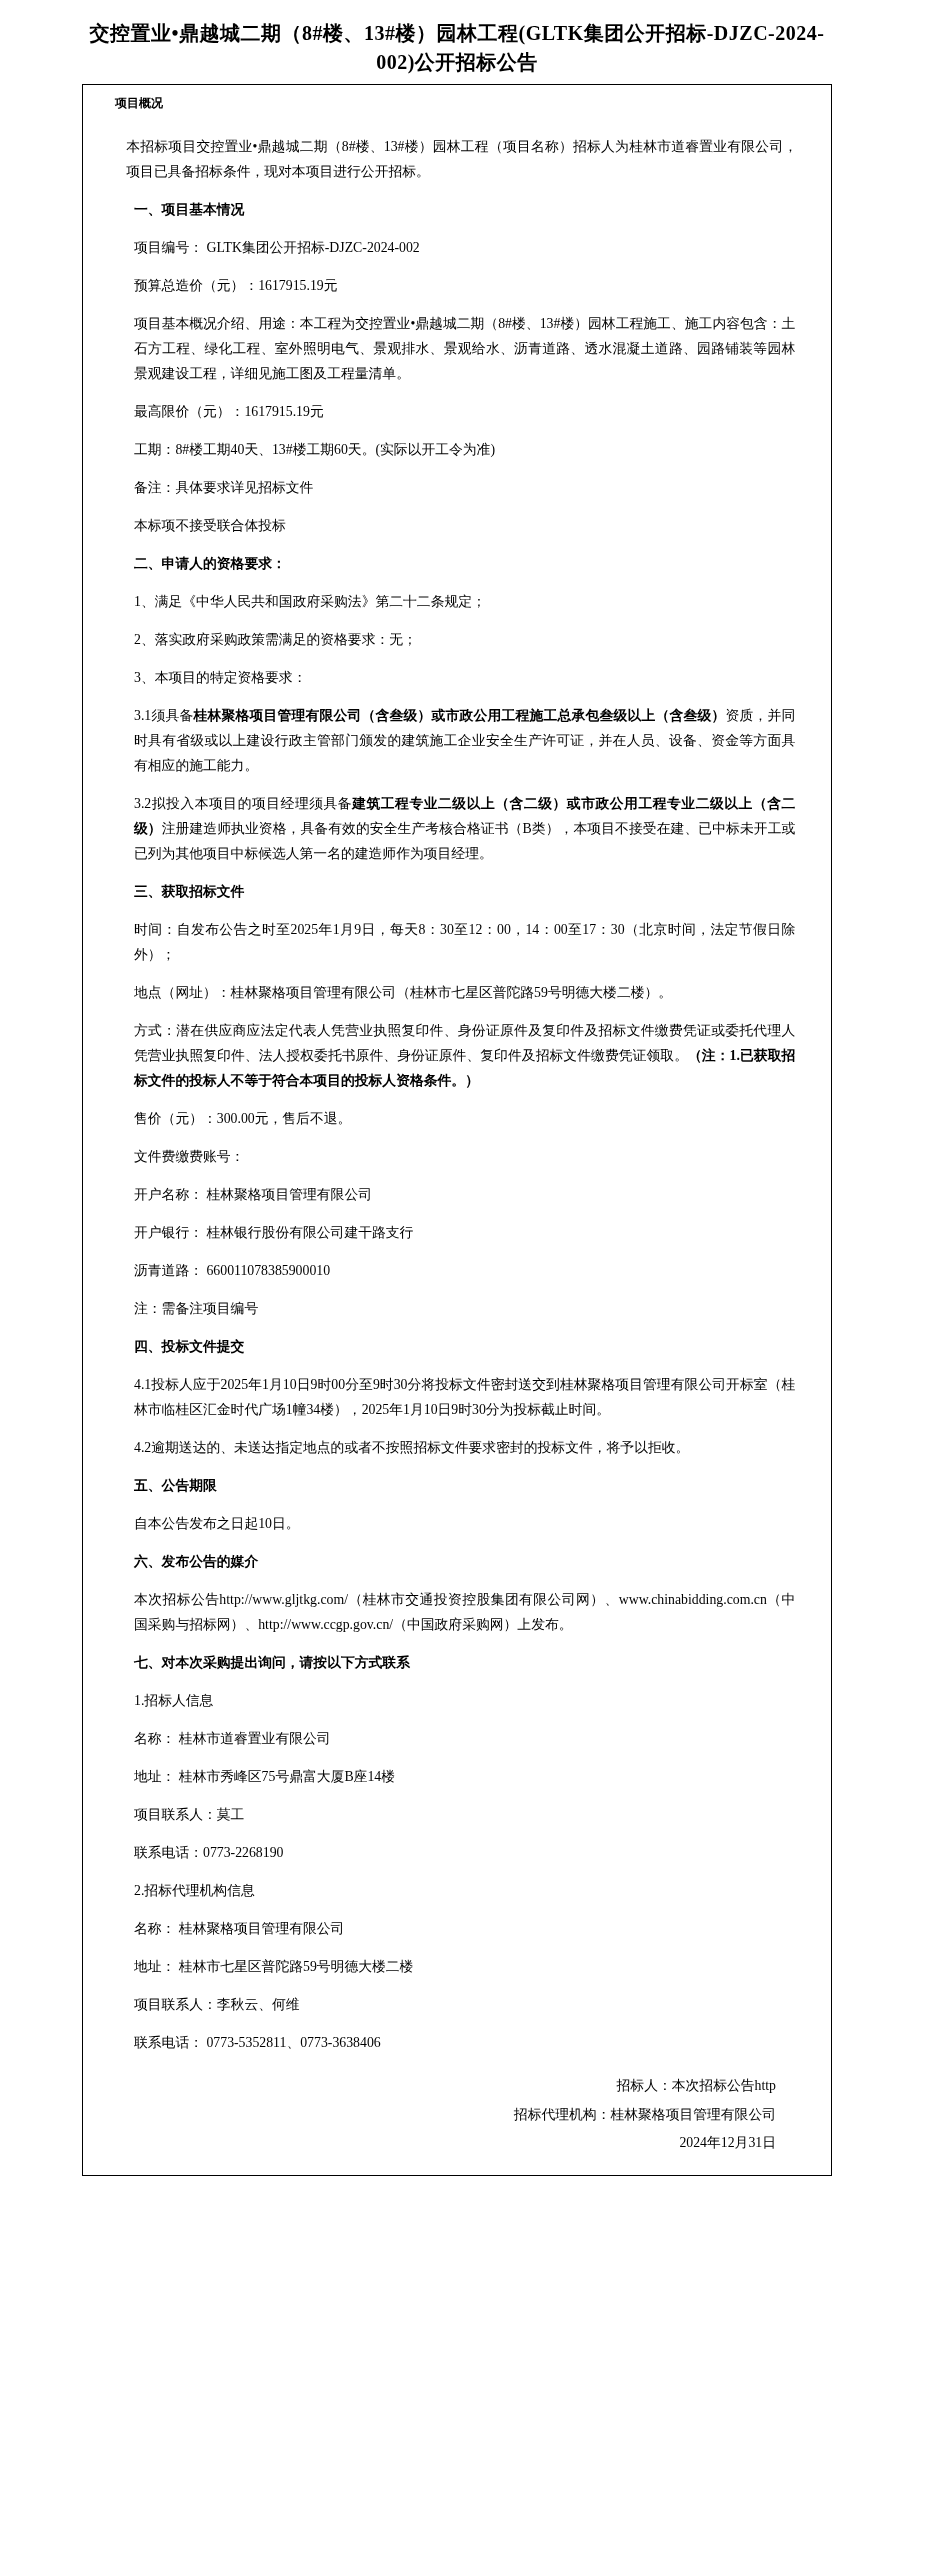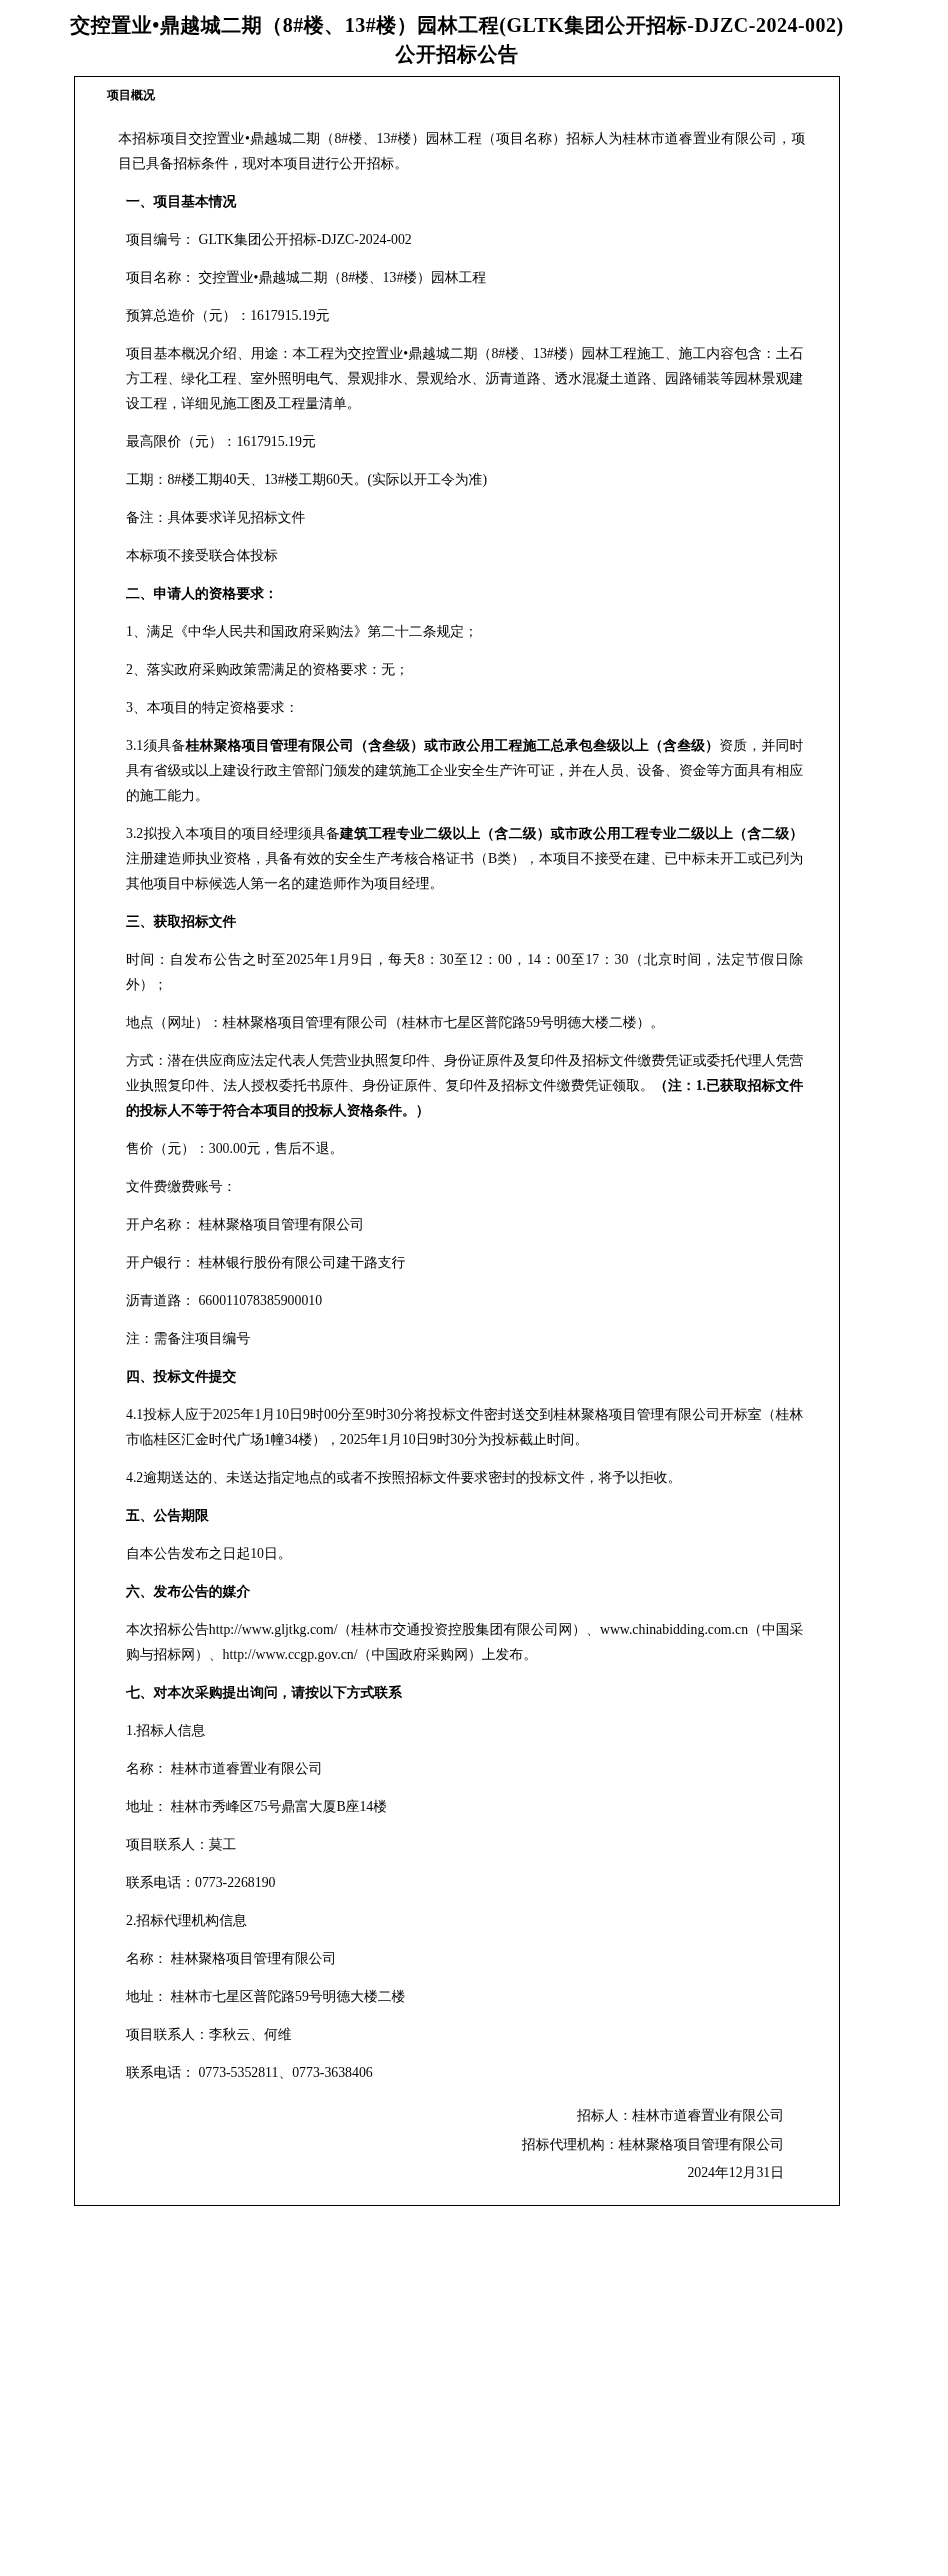--- a/index.html
+++ b/index.html
@@ -8,21 +8,21 @@
     background: #ffffff;
   }
   body {
     width: 949px;
     font-family: "Liberation Serif", "DejaVu Serif", serif;
     color: #000000;
   }
   .page {
     width: 914px;
     box-sizing: border-box;
-    padding: 0;
+    padding: 8px;
   }
   .doc-title {
     text-align: center;
     font-family: "Liberation Serif", "DejaVu Serif", serif;
     font-weight: bold;
     font-size: 20px;
     line-height: 28.5px;
     padding: 11.4px 66px 7.6px 66px;
     letter-spacing: 0.5px;
   }
@@ -81,21 +81,20 @@
   <div class="frame">
 
     <div class="section-label">项目概况</div>
 
     <div class="body-wrap">
 
       <p class="first-para">本招标项目交控置业•鼎越城二期（8#楼、13#楼）园林工程（项目名称）招标人为桂林市道睿置业有限公司，项目已具备招标条件，现对本项目进行公开招标。</p>
 
       <p class="heading">一、项目基本情况</p>
       <p class="justify-block">项目编号：  GLTK集团公开招标-DJZC-2024-002</p>
-      <p class="justify-block">项目名称：  交控置业•鼎越城二期（8#楼、13#楼）园林工程</p>
       <p class="justify-block">预算总造价（元）：1617915.19元</p>
       <p class="justify-block">项目基本概况介绍、用途：本工程为交控置业•鼎越城二期（8#楼、13#楼）园林工程施工、施工内容包含：土石方工程、绿化工程、室外照明电气、景观排水、景观给水、沥青道路、透水混凝土道路、园路铺装等园林景观建设工程，详细见施工图及工程量清单。</p>
       <p class="justify-block">最高限价（元）：1617915.19元</p>
       <p class="justify-block">工期：8#楼工期40天、13#楼工期60天。(实际以开工令为准)</p>
       <p class="justify-block">备注：具体要求详见招标文件</p>
       <p class="justify-block">本标项不接受联合体投标</p>
 
       <p class="heading">二、申请人的资格要求：</p>
       <p class="justify-block">1、满足《中华人民共和国政府采购法》第二十二条规定；</p>
       <p class="justify-block">2、落实政府采购政策需满足的资格要求：无；</p>
@@ -132,21 +131,21 @@
       <p class="justify-block">地址：  桂林市秀峰区75号鼎富大厦B座14楼</p>
       <p class="justify-block">项目联系人：莫工</p>
       <p class="justify-block">联系电话：0773-2268190</p>
       <p class="justify-block">2.招标代理机构信息</p>
       <p class="justify-block">名称：  桂林聚格项目管理有限公司</p>
       <p class="justify-block">地址：  桂林市七星区普陀路59号明德大楼二楼</p>
       <p class="justify-block">项目联系人：李秋云、何维</p>
       <p class="justify-block">联系电话：  0773-5352811、0773-3638406</p>
 
       <div class="sign-block">
-        <div class="sign">招标人：桂林市道睿置业有限公司</div>
+        <div class="sign">招标人：本次招标公告http</div>
         <div class="sign">招标代理机构：桂林聚格项目管理有限公司</div>
         <div class="sign">2024年12月31日</div>
       </div>
 
     </div>
   </div>
 </div>
 
 
 </body></html>

